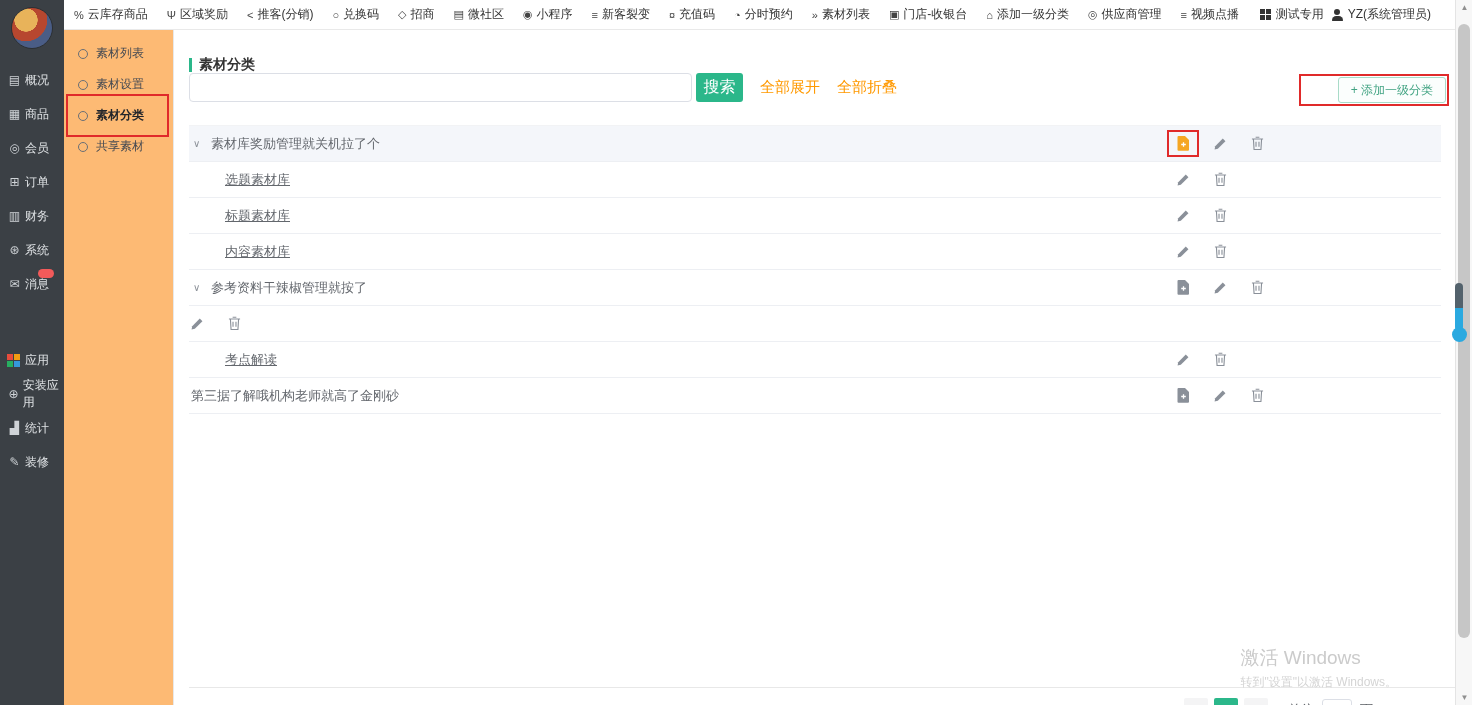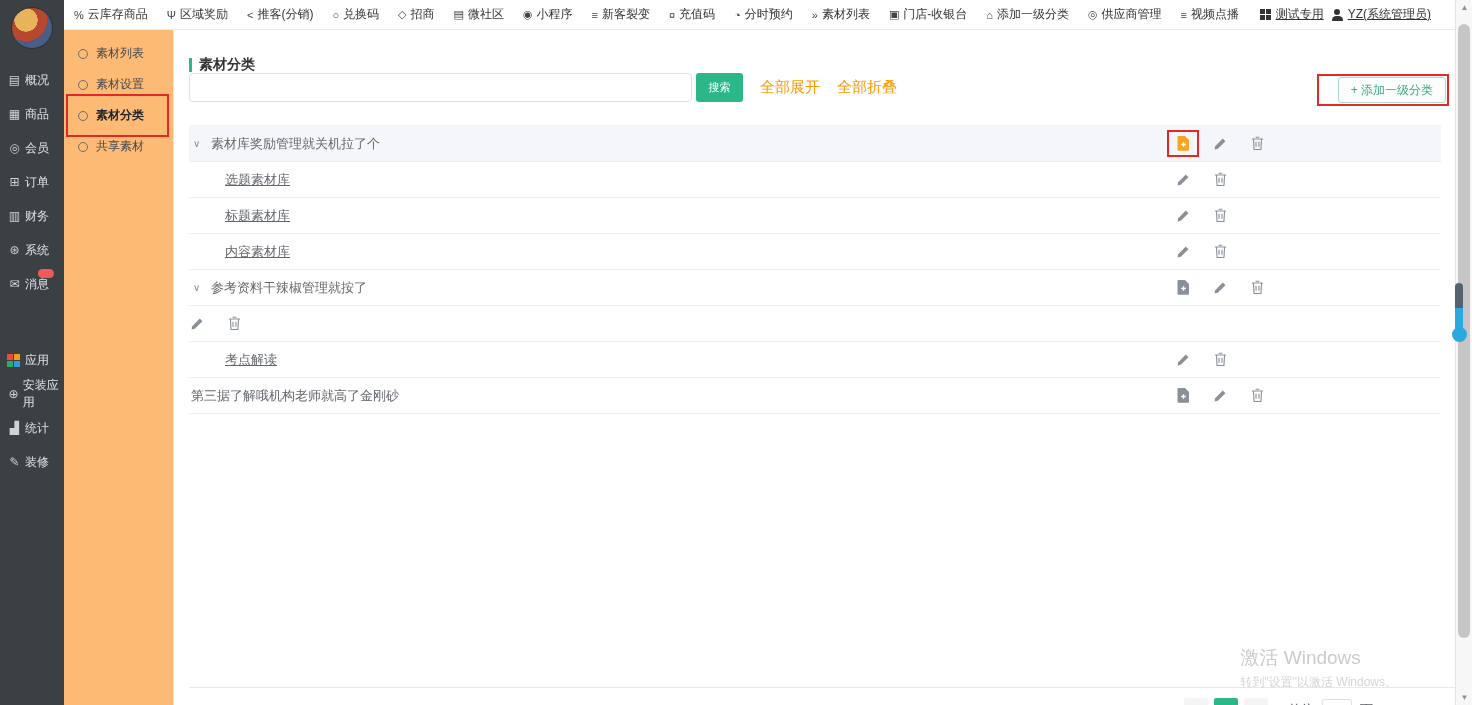--- a/index.html
+++ b/index.html
@@ -27,21 +27,21 @@
   .apps-ico i:nth-child(3){ background:#27ae60; }
   .apps-ico i:nth-child(4){ background:#3498db; }
 
   
   .topbar { position:absolute; left:64px; top:0; width:1391px; height:30px;
     background:#fff; border-bottom:1px solid #e9e9e9; display:flex; align-items:center;
     padding:0 10px; font-size:12px; color:#333; z-index:4; }
   .tnav { display:flex; align-items:center; gap:19px; }
   .tnav-item { display:flex; align-items:center; gap:4px; cursor:pointer; white-space:nowrap; }
   .tnav-item .t-icon { font-size:11px; color:#444; }
-  .top-right { margin-left:auto; display:flex; align-items:center; gap:8px; padding-right:14px;text-decoration:underline; }
+  .top-right { margin-left:auto; display:flex; align-items:center; gap:8px; padding-right:14px; }
   .tr-item { display:flex; align-items:center; gap:5px; cursor:pointer; }
   .grid-ico { width:11px; height:11px; display:grid; grid-template-columns:5px 5px;
     grid-template-rows:5px 5px; gap:1px; }
   .grid-ico i { background:#333; }
   .user-ico { width:11px; height:12px; position:relative; display:inline-block; }
   .user-ico::before { content:""; position:absolute; left:2.5px; top:0; width:6px; height:6px;
     border-radius:50%; background:#333; }
   .user-ico::after { content:""; position:absolute; left:0; bottom:0; width:11px; height:5px;
     border-radius:5px 5px 1px 1px; background:#333; }
 
@@ -58,32 +58,32 @@
 
   
   .main { position:absolute; left:175px; top:30px; width:1280px; height:675px;
     background:#fff; overflow:hidden; }
   .content { padding:0 14px; position:relative; height:100%; }
 
   .title-row { display:flex; align-items:center; margin-top:26px; height:18px; }
   .title-bar { width:3px; height:14px; background:#2bb78a; margin-right:7px; }
   .page-title { font-size:14px; font-weight:bold; color:#333; }
 
-  .add-annot { position:absolute; top:18px; right:6px; width:132px; height:32px;
+  .add-annot { position:absolute; top:18px; right:6px; width:150px; height:32px;
     border:2px solid #e02a2a; display:flex; align-items:center; justify-content:flex-end; }
   .add-btn { height:26px; margin-right:1px; padding:0 12px; background:#fbfefd;
     border:1px solid #a9dbc8; border-radius:3px; color:#41a382; font-size:12px;
     cursor:pointer; font-family:inherit; }
 
   .search-row { display:flex; align-items:center; margin-top:13px; height:30px;
     padding-bottom:38px; border-bottom:1px solid #f2f3f5; }
   .search-input { width:503px; height:29px; border:1px solid #dcdfe6; border-radius:4px;
     padding:0 10px; font-size:13px; color:#333; outline:none; font-family:inherit; }
   .search-btn { height:29px; width:47px; margin-left:4px; background:#2bb78a; color:#fff;
-    border:none; border-radius:3px; font-size:11px; cursor:pointer; font-family:inherit; }
+    border:none; border-radius:3px; font-size:16px; cursor:pointer; font-family:inherit; }
   .toolbar-link { margin-left:17px; font-size:15px; color:#ff9900; cursor:pointer; text-decoration:none; }
 
   .table { margin-top:0; }
   .thead { display:flex; align-items:center; height:37px; font-size:13px; color:#5d6166;
     border-bottom:1px solid #e8ebf0; }
   .trow { display:flex; align-items:center; height:36px; border-bottom:1px solid #edeff3;
     font-size:13px; color:#63676d; }
   .trow.hl { background:#f4f6fa; }
   .cell-name { flex:1; display:flex; align-items:center; }
   .cell-ops { width:266px; display:flex; align-items:center; }

